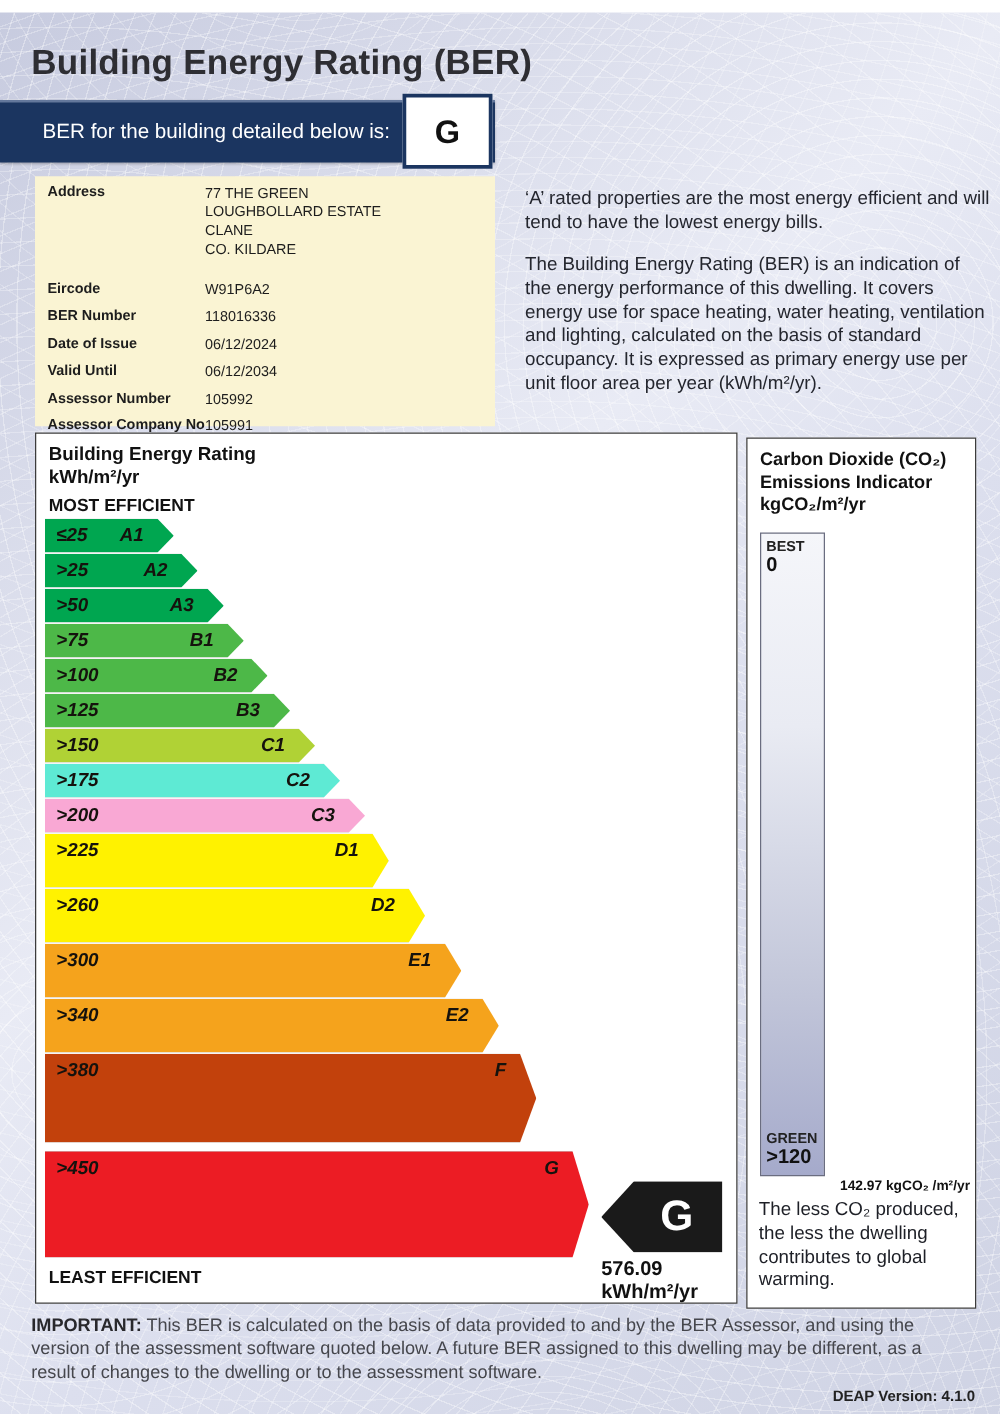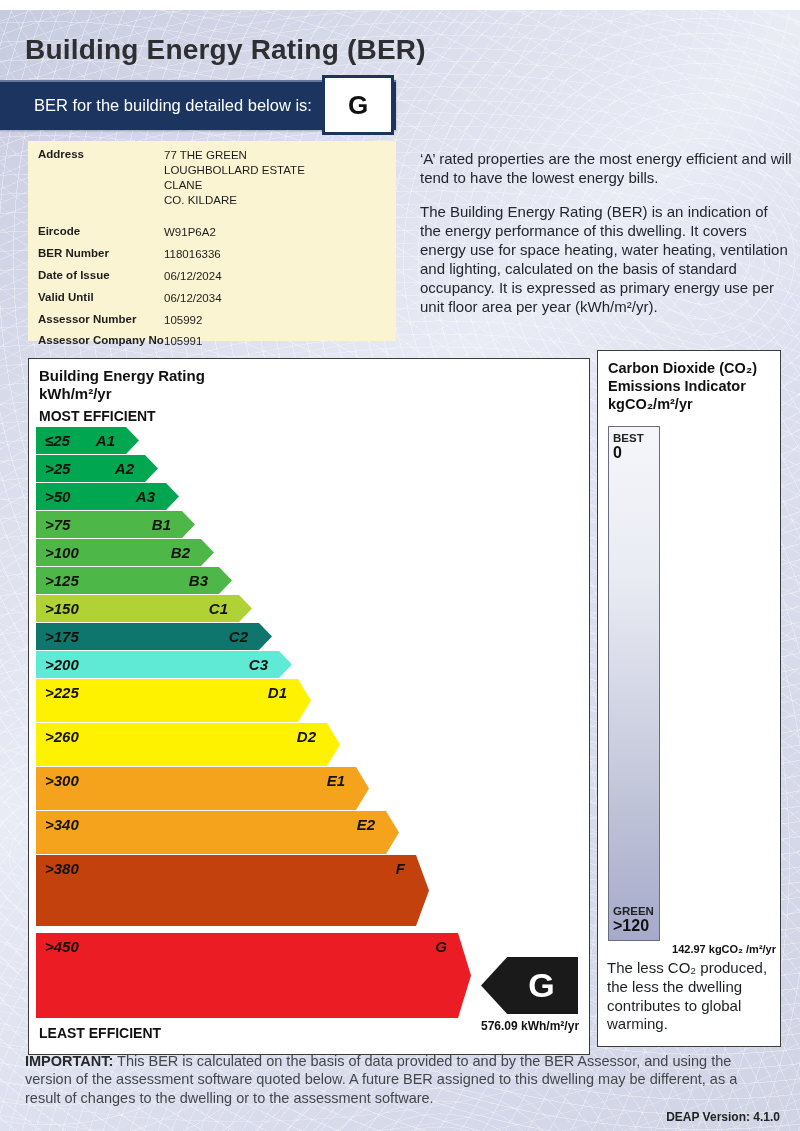--- a/index.html
+++ b/index.html
@@ -36,41 +36,41 @@
             padding:7px 10px; font-size:11.5px; color:#1d1d1d; }
   .drow{ display:flex; margin-bottom:7px; }
   .dlabel{ width:126px; font-weight:bold; flex:none; }
   .dvalue{ white-space:pre-line; line-height:1.3; }
   .drow.addr{ margin-bottom:17px; }
 
   .intro{ left:420px; top:139px; width:372px; font-size:15px; line-height:1.27; color:#24262e; }
   .intro p+p{ margin-top:15px; }
 
   .panel{ background:#fff; border:1px solid #3c3c3c; }
-  .chart-panel{ left:28px; top:348px; width:562px; height:697px; }
+  .chart-panel{ left:28px; top:336px; width:562px; height:697px; }
   .co2-panel{ left:597px; top:340px; width:184px; height:697px; }
 
   .chart-head{ padding:8px 0 0 10px; font-size:15px; font-weight:bold; color:#111; line-height:1.2; }
   .most{ padding:5px 0 0 10px; font-size:14px; font-weight:bold; color:#111; }
 
   .bands{ position:absolute; left:7px; top:68px; }
   .band{ position:relative; margin-bottom:1px;
          clip-path:polygon(0 0, calc(100% - 13px) 0, 100% 50%, calc(100% - 13px) 100%, 0 100%);
          filter:drop-shadow(.5px 0 0 rgba(0,0,0,.45)) drop-shadow(-.5px 0 0 rgba(0,0,0,.45))
                 drop-shadow(0 .5px 0 rgba(0,0,0,.45)) drop-shadow(0 -.5px 0 rgba(0,0,0,.45));font-style:italic; }
   .band-line{ height:27px; display:flex; align-items:center; justify-content:space-between;
               padding:0 24px 0 9px; font-size:15px; font-weight:bold; color:#15120d; }
 
   .least{ position:absolute; left:10px; top:666px; font-size:14px; font-weight:bold; color:#111; }
 
   .big-arrow{ position:absolute; left:452px; top:598px; width:97px; height:57px; background:#1a1a1a;
               clip-path:polygon(27% 0, 100% 0, 100% 100%, 27% 100%, 0 50%);
               display:flex; align-items:center; justify-content:center; }
   .big-arrow span{ color:#fff; font-size:34px; font-weight:bold; padding-left:24px; }
-  .rating-val{ position:absolute; left:452px; top:660px; width:126px; font-size:12px; font-weight:bold; color:#111; }
+  .rating-val{ position:absolute; left:452px; top:660px; width:126px; font-size:16px; font-weight:bold; color:#111; }
 
   .co2-head{ padding:8px 0 0 10px; font-size:14.5px; font-weight:bold; color:#111; line-height:1.25; }
   .co2-bar{ position:absolute; left:10px; top:75px; width:52px; height:515px; border:1px solid #6a6d80;
             background:linear-gradient(to bottom,#f5f6fa 0%,#e9ebf3 30%,#c3c7da 70%,#a5aacb 100%);
             display:flex; flex-direction:column; justify-content:space-between; padding:5px 4px; }
   .bw-label{ font-size:11.5px; font-weight:bold; color:#222; }
   .bw-value{ font-size:16px; font-weight:bold; color:#111; }
   .co2-arrow{ position:absolute; left:65px; top:528px; width:110px; height:59px; background:#1a1a1a;
               clip-path:polygon(22% 0, 100% 0, 100% 100%, 22% 100%, 0 50%);
               display:flex; flex-direction:column; align-items:center; justify-content:center; }
@@ -175,27 +175,27 @@
             <span>&gt;125</span>
             <span>B3</span>
           </div>
         </div>
         <div class="band" style="width: 216px; height: 27px; background: rgb(176, 210, 53);">
           <div class="band-line">
             <span>&gt;150</span>
             <span>C1</span>
           </div>
         </div>
-        <div class="band" style="width: 236px; height: 27px; background: #0f766e;">
+        <div class="band" style="width: 236px; height: 27px; background: #5eead4;">
           <div class="band-line">
             <span>&gt;175</span>
             <span>C2</span>
           </div>
         </div>
-        <div class="band" style="width: 256px; height: 27px; background: #5eead4;">
+        <div class="band" style="width: 256px; height: 27px; background: #f9a8d4;">
           <div class="band-line">
             <span>&gt;200</span>
             <span>C3</span>
           </div>
         </div>
         <div class="band" style="width: 275px; height: 43px; background: rgb(255, 242, 0);">
           <div class="band-line">
             <span>&gt;225</span>
             <span>D1</span>
           </div>

